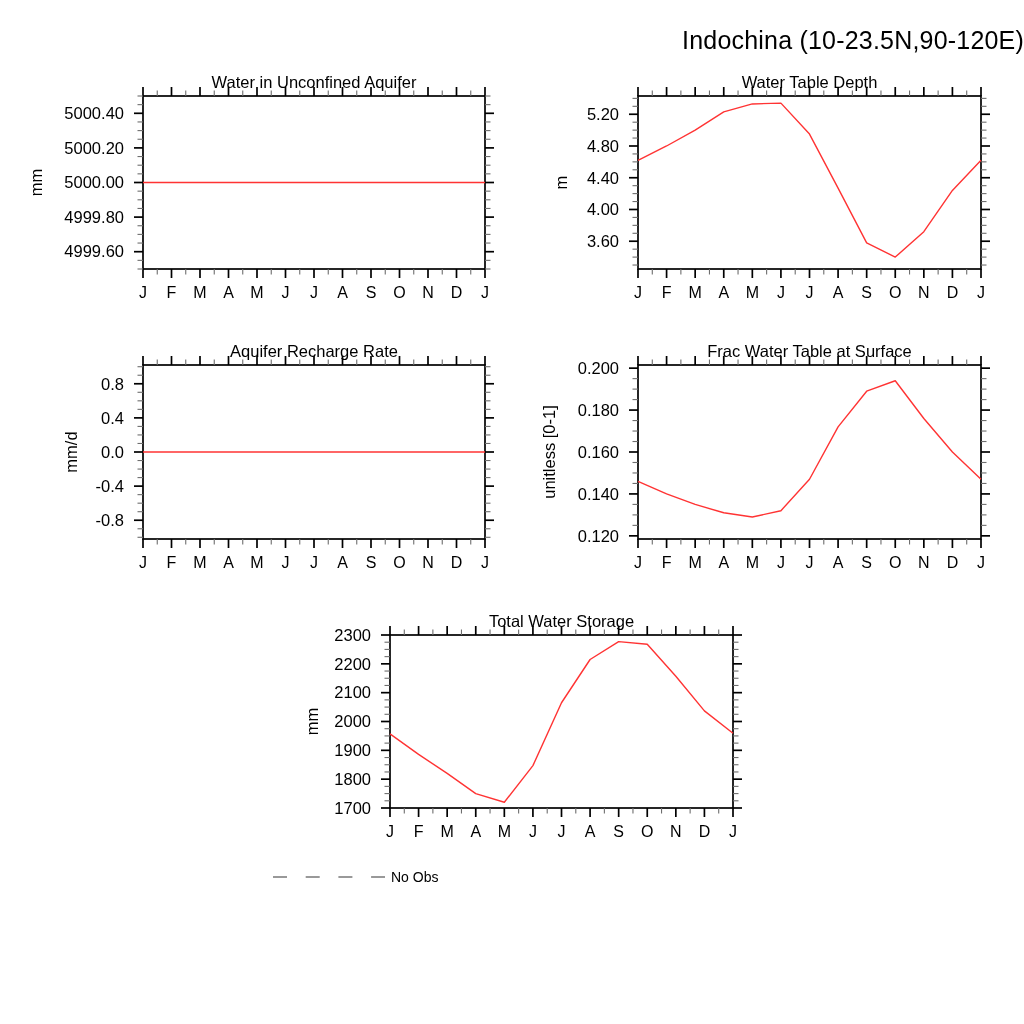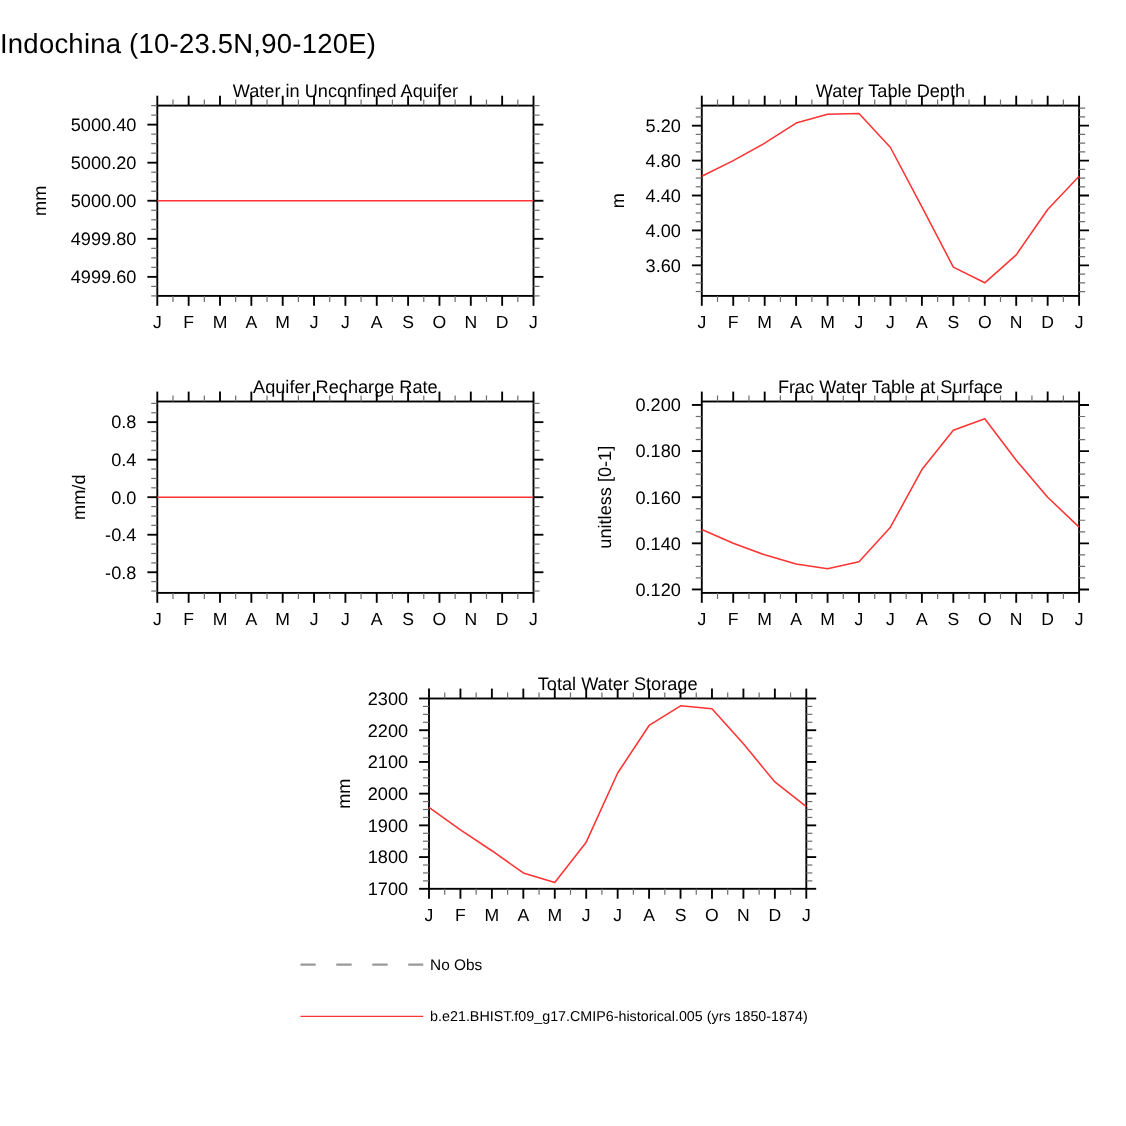--- a/index.html
+++ b/index.html
@@ -7,21 +7,21 @@
     width:1024px;height:1024px;
     background:#ffffff;
     font-family:"Liberation Sans", sans-serif;
     position:relative;
     overflow:hidden;
     color:#000;
   }
   #figure{position:absolute;inset:0;}
   #figure-title{
     position:absolute;top:28px;left:0;width:1024px;
-    margin:0;text-align:left;
+    margin:0;text-align:right;
     font-size:25px;font-weight:normal;line-height:25px;
     letter-spacing:0.2px;
   }
   #chart-canvas{position:absolute;left:0;top:0;}
   .legend-entry{
     position:absolute;left:273px;height:14px;
     display:flex;align-items:center;
   }
   .legend-entry svg{display:block;flex:0 0 auto;margin-right:6px;}
   #legend-entry-noobs{top:870px;}
@@ -623,20 +623,14 @@
       </g>
     </svg>
 
   <div class="legend-entry" id="legend-entry-noobs">
     <svg width="112" height="14">
       <line x1="0" y1="7" x2="112" y2="7" stroke-width="2" stroke-dasharray="14 18.7" stroke="#999999"></line>
     </svg>
     <span class="legend-label">No Obs</span>
   </div>
 
-  <div class="legend-entry" id="legend-entry-model">
-    <svg width="112" height="14">
-      <line x1="0" y1="7" x2="112" y2="7" stroke-width="1.3" stroke="#ff3333"></line>
-    </svg>
-    <span class="legend-label">b.e21.BHIST.f09_g17.CMIP6-historical.005 (yrs 1850-1874)</span>
-  </div>
 
 </main>
 
 </body></html>

